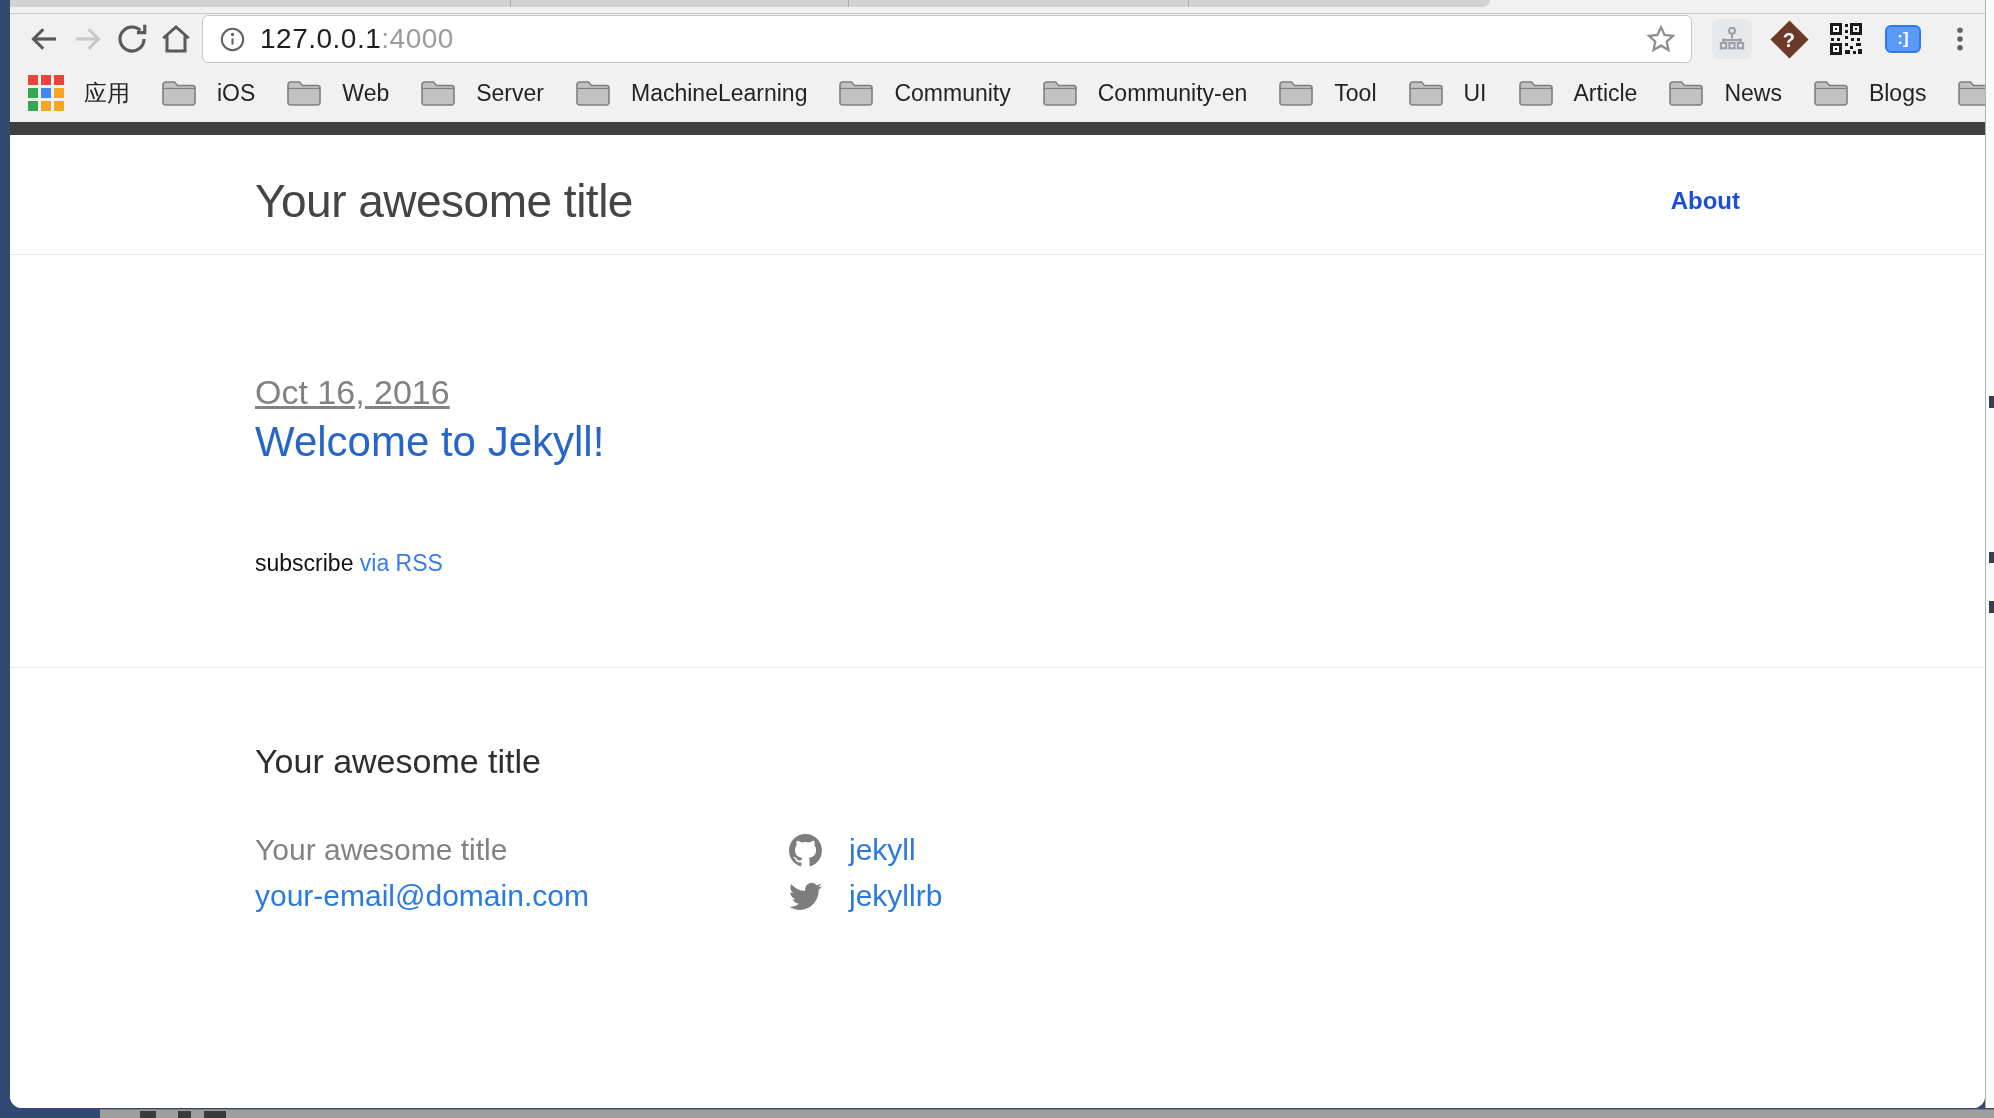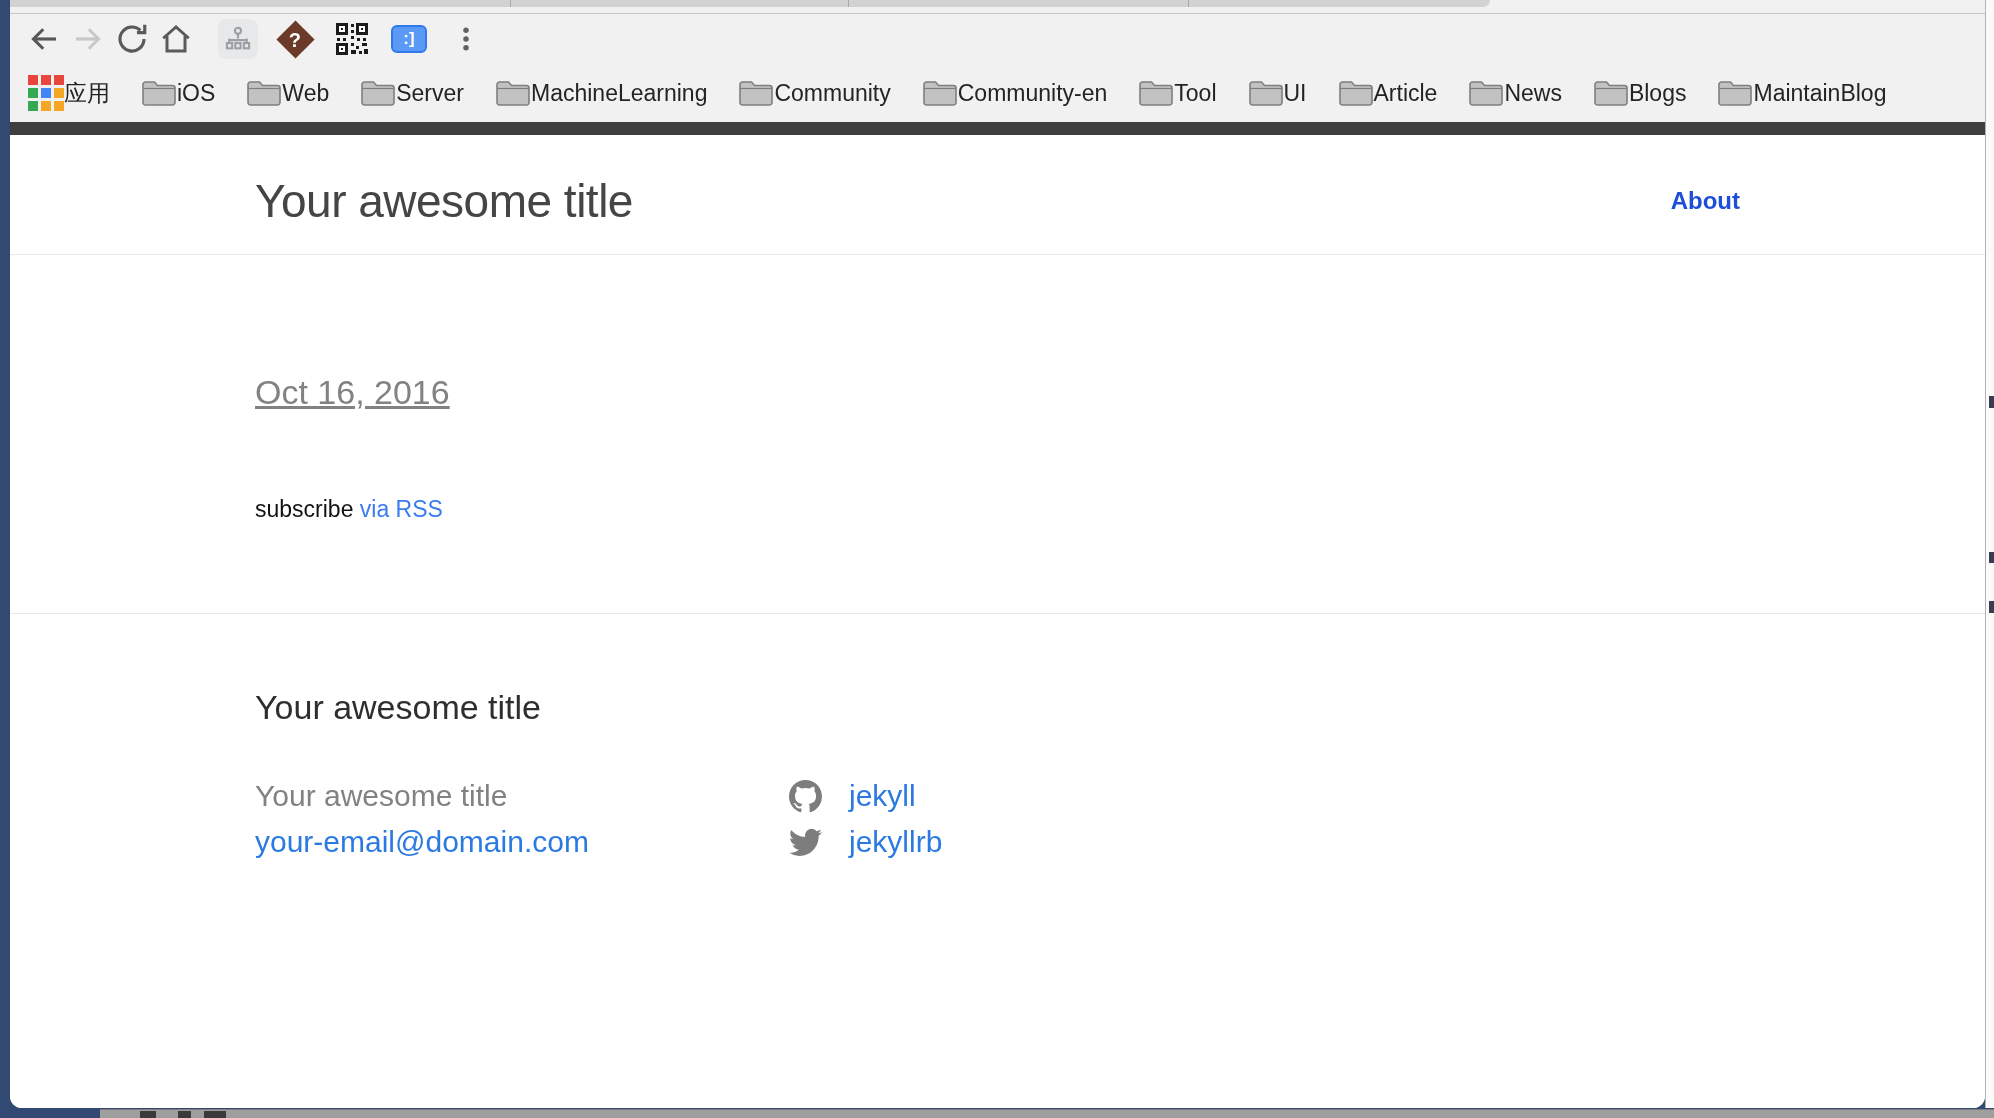--- a/index.html
+++ b/index.html
@@ -40,21 +40,21 @@
   .ext-bg { background:#e7e8ea; border-radius:8px; }
   .diamond { width:27px; height:27px; background:#6b3a28; transform:rotate(45deg);
     display:flex; align-items:center; justify-content:center; }
   .diamond span { transform:rotate(-45deg); color:#fff; font-weight:bold; font-size:20px; line-height:1; }
   .tagicon { width:36px; height:28px; background:#5a9af6; border:2px solid #2f79ec; border-radius:6px;
     color:#fff; font-weight:bold; font-size:17px; display:flex; align-items:center; justify-content:center; }
 
   
   .bookmarks { position:absolute; top:64px; left:0; right:0; height:58px; background:#f1f1f1;
     display:flex; align-items:center; padding:0 18px; gap:31px; }
-  .bm { display:flex; align-items:center; gap:0; font-size:23px; font-weight:500; color:#242424; white-space:nowrap; }
+  .bm { display:flex; align-items:center; gap:20px; font-size:23px; font-weight:500; color:#242424; white-space:nowrap; }
   .apps-grid { display:grid; grid-template-columns:repeat(3,10px); grid-template-rows:repeat(3,10px); gap:3px; }
   .apps-grid i { display:block; }
 
   
   .darkbar { position:absolute; top:122px; left:0; right:0; height:13px; background:#3f3f3f; }
 
   
   .page { position:absolute; top:135px; left:0; right:0; bottom:0; background:#fff; }
   .wrapper { width:1485px; margin:12px auto; }
   .site-header { height:108px; border-bottom:1px solid #e8e8e8; }
@@ -126,20 +126,33 @@
           <path d="M20.5 2.5v5.2h-5.2" fill="none"></path>
         </svg>
     </div>
     <div class="navbtn">
       <svg width="36" height="36" viewBox="0 0 24 24" fill="none" stroke="#5a5a5a" stroke-width="2">
           <path d="M3.5 11.5 12 4l8.5 7.5"></path>
           <path d="M6 10v10h12V10"></path>
         </svg>
     </div>
 
+    <div class="omnibox">
+      <svg width="27" height="27" viewBox="0 0 24 24" fill="none" stroke="#5f6368" stroke-width="1.8">
+          <circle cx="12" cy="12" r="9.5"></circle>
+          <path d="M12 11v5.5"></path>
+          <circle cx="12" cy="7.6" r="0.6" fill="#5f6368"></circle>
+        </svg>
+      <span class="url"><span>127.0.0.1</span><span class="port">:4000</span></span>
+      <span class="omni-star">
+        <svg width="32" height="32" viewBox="0 0 24 24" fill="none" stroke="#8e8e8e" stroke-width="1.7">
+            <path d="M12 3.2l2.7 5.7 6.3.8-4.7 4.3 1.3 6.2-5.6-3.2-5.6 3.2 1.3-6.2L3 9.7l6.3-.8z"></path>
+          </svg>
+      </span>
+    </div>
 
     <div class="ext-row">
       <div class="ext ext-bg">
         <svg width="28" height="28" viewBox="0 0 24 24" fill="none" stroke="#9aa0a6" stroke-width="1.8">
             <circle cx="12" cy="5" r="2.6"></circle>
             <path d="M12 7.6v4M4.5 15v-2h15v2M4.5 11.6v1.4M19.5 11.6v1.4"></path>
             <rect x="2.5" y="15.5" width="4.5" height="4.5"></rect>
             <rect x="9.7" y="15.5" width="4.5" height="4.5"></rect>
             <rect x="17" y="15.5" width="4.5" height="4.5"></rect>
           </svg>
@@ -301,20 +314,21 @@
           <a href="#">About</a>
         </nav>
       </div>
     </header>
 
     <main class="home">
       <div class="wrapper">
 
         <div>
           <div class="post-date">Oct 16, 2016</div>
+          <a class="post-link" href="#">Welcome to Jekyll!</a>
         </div>
 
         <p class="subscribe"><span>subscribe</span> <a href="#">via RSS</a></p>
       </div>
 
       <footer class="site-footer">
         <div class="wrapper">
           <h3 class="footer-heading">Your awesome title</h3>
           <div class="footer-cols">
             <div class="fcol1">

